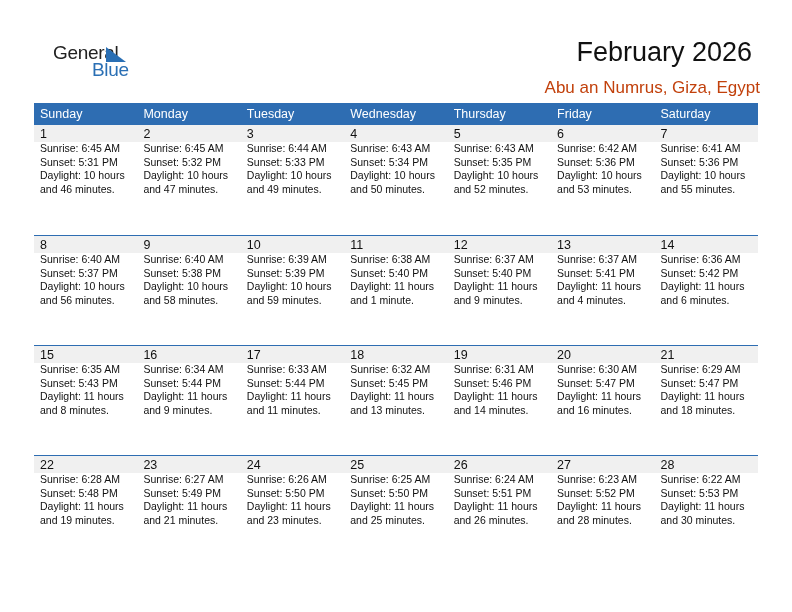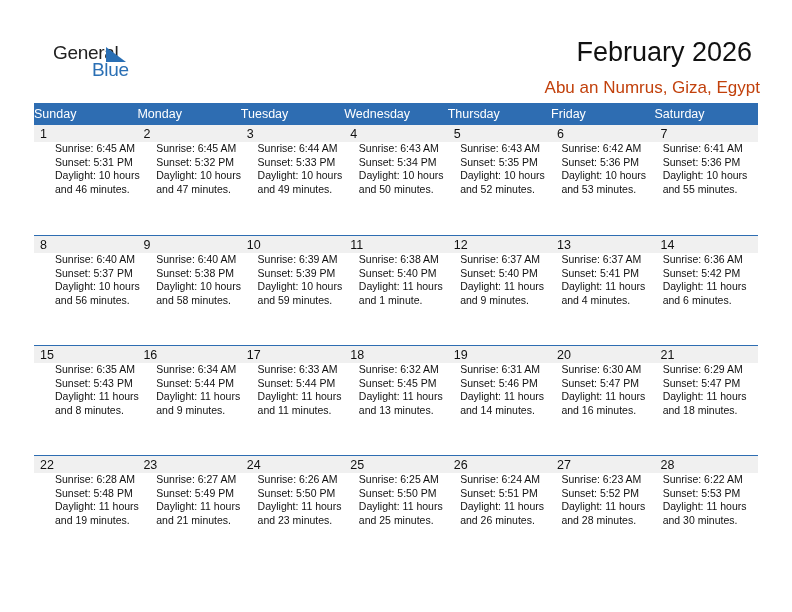--- a/index.html
+++ b/index.html
@@ -9,26 +9,26 @@
   }
   .logo { position: absolute; left: 37px; top: 42px; width: 100px; height: 40px; }
   .logo .general { position: absolute; left: 16px; top: 0; font-size: 19px; color: #222; letter-spacing: -0.3px; }
   .logo .blue { position: absolute; left: 55px; top: 17px; font-size: 19px; color: #2a6fb4; letter-spacing: -0.3px; }
   .logo .tri { position: absolute; left: 69px; top: 5px; width: 0; height: 0;
     border-left: 20px solid #2a6fb4; border-top: 15px solid transparent; }
   .title { position: absolute; right: 40px; top: 37px; font-size: 27px; color: #111; }
   .subtitle { position: absolute; right: 32px; top: 78px; font-size: 17px; color: #c2410c; }
   .cal { position: absolute; left: 34px; top: 103px; width: 724px; }
   .head-row { display: flex; background: #2e6db2; height: 22px; }
-  .head-cell { width: 103.43px; color: #fff; font-size: 12.5px; line-height: 22px; box-sizing: border-box; }
+  .head-cell { width: 103.43px; color: #fff; font-size: 12.5px; line-height: 22px; padding-left: 6px; box-sizing: border-box; }
   .week { height: 110px; box-sizing: border-box; }
   .week.bordered { border-top: 1.5px solid #2e6db2; }
   .daynum-row { display: flex; background: #f0f0f0; height: 17px; }
   .daynum { width: 103.43px; font-size: 12.5px; line-height: 18px; padding-left: 6px; box-sizing: border-box; color: #111; }
-  .info-row { display: flex; margin-left: 15px; }
+  .info-row { display: flex; }
   .info { width: 103.43px; padding-left: 6px; box-sizing: border-box; font-size: 10.5px; line-height: 13.5px; color: #111; }
   .info div { white-space: nowrap; }
 </style>
 </head>
 <body>
 
 <div class="logo">
   <span class="general">General</span>
   <span class="tri"></span>
   <span class="blue">Blue</span>

